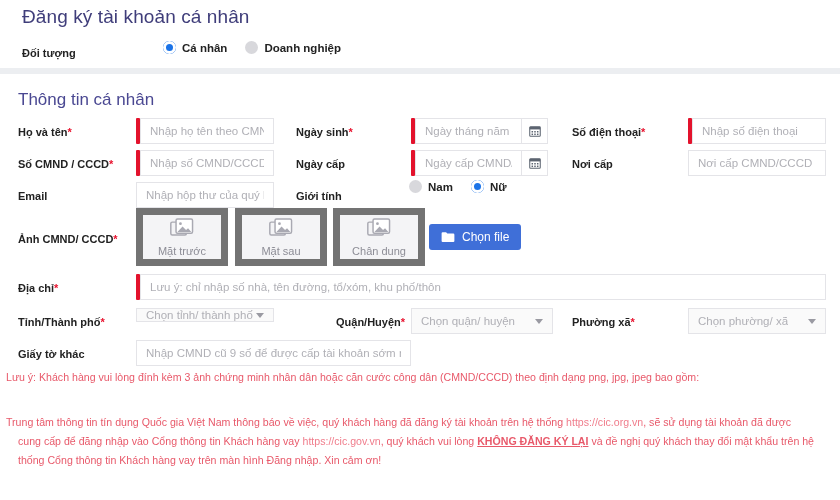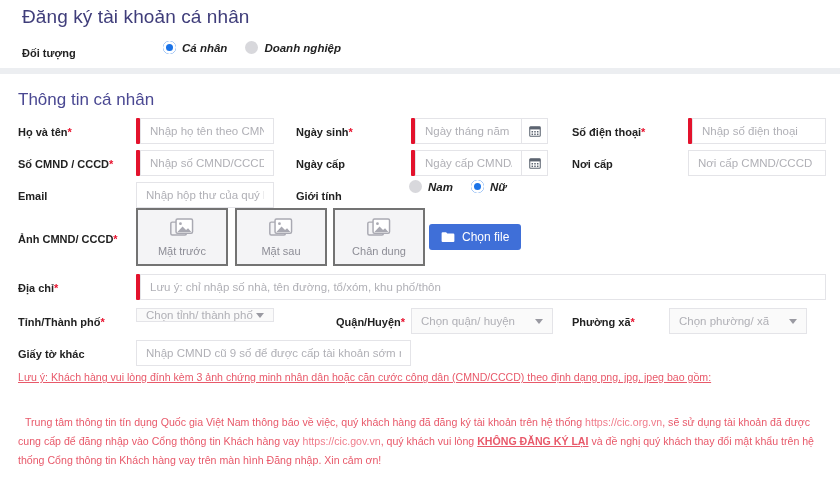--- a/index.html
+++ b/index.html
@@ -94,39 +94,39 @@
   .caret {
     margin-left: auto;
     width: 0; height: 0;
     border-left: 4px solid transparent;
     border-right: 4px solid transparent;
     border-top: 5px solid #9a9aa2;
     flex: none;
   }
 
   
-  .radio-row { position: absolute; display: flex; align-items: center; font-style: italic; }
+  .radio-row { position: absolute; display: flex; align-items: center; }
   .radio-item { display: flex; align-items: center; margin-right: 18px; }
   .radio {
     width: 13px; height: 13px; border-radius: 50%;
     flex: none; margin-right: 6px;
     background: #d8d8dc;
   }
   .radio.on {
     background: #1a73e8;
     box-shadow: inset 0 0 0 3px #ffffff, inset 0 0 0 6.5px #1a73e8;
   }
   .radio-label { font-size: 11.5px; font-weight: bold; color: #222; white-space: nowrap; }
 
   
   .upbox {
     position: absolute;
     width: 92px; height: 58px;
     background: #f4f4f6;
-    border: 2px solid #737373;
+    border: 7px solid #737373;
     display: flex;
     flex-direction: column;
     align-items: center;
     justify-content: center;
   }
   .upbox .cap {
     font-size: 11px;
     color: #8d8d96;
     margin-top: 5px;
     white-space: nowrap;
@@ -359,39 +359,39 @@
     <div class="fieldwrap" style="left:411px; top:234px; width:142px;">
       <div class="inp grey">
         <span class="ph">Chọn quận/ huyện</span>
         <span class="caret"></span>
       </div>
     </div>
 
     <div class="lbl" style="left:572px; top:243px;">
       <span>Phường xã</span><span class="req">*</span>
     </div>
-    <div class="fieldwrap" style="left:669px; top:234px; width:138px;">
+    <div class="fieldwrap" style="left:688px; top:234px; width:138px;">
       <div class="inp grey">
         <span class="ph">Chọn phường/ xã</span>
         <span class="caret"></span>
       </div>
     </div>
 
     <div class="lbl" style="left:18px; top:275px;">
       <span>Giấy tờ khác</span>
     </div>
     <div class="fieldwrap" style="left:136px; top:266px; width:275px;">
       <div class="inp">
         <span class="ph">Nhập CMND cũ 9 số để được cấp tài khoản sớm nhất</span>
       </div>
     </div>
 
-    <div class="notice" style="left:18px; top:296px;text-decoration:underline;">Lưu ý: Khách hàng vui lòng đính kèm 3 ảnh chứng minh nhân dân hoặc căn cước công dân (CMND/CCCD) theo định dạng png, jpg, jpeg bao gồm:</div>
-
-    <div class="notice" style="left:25px; top:341px;">
+    <div class="notice" style="left:6px; top:296px;">Lưu ý: Khách hàng vui lòng đính kèm 3 ảnh chứng minh nhân dân hoặc căn cước công dân (CMND/CCCD) theo định dạng png, jpg, jpeg bao gồm:</div>
+
+    <div class="notice" style="left:6px; top:341px;">
       <span>Trung tâm thông tin tín dụng Quốc gia Việt Nam thông báo về việc, quý khách hàng đã đăng ký tài khoản trên hệ thống </span><span class="lnk">https://cic.org.vn</span><span>, sẽ sử dụng tài khoản đã được</span>
     </div>
     <div class="notice" style="left:18px; top:360px;">
       <span>cung cấp để đăng nhập vào Cổng thông tin Khách hàng vay </span><span class="lnk">https://cic.gov.vn</span><span>, quý khách vui lòng </span><span class="strong-u">KHÔNG ĐĂNG KÝ LẠI</span><span> và đề nghị quý khách thay đổi mật khẩu trên hệ</span>
     </div>
     <div class="notice" style="left:18px; top:379px;">thống Cổng thông tin Khách hàng vay trên màn hình Đăng nhập. Xin cảm ơn!</div>
 
   </div>
 </div>
 

